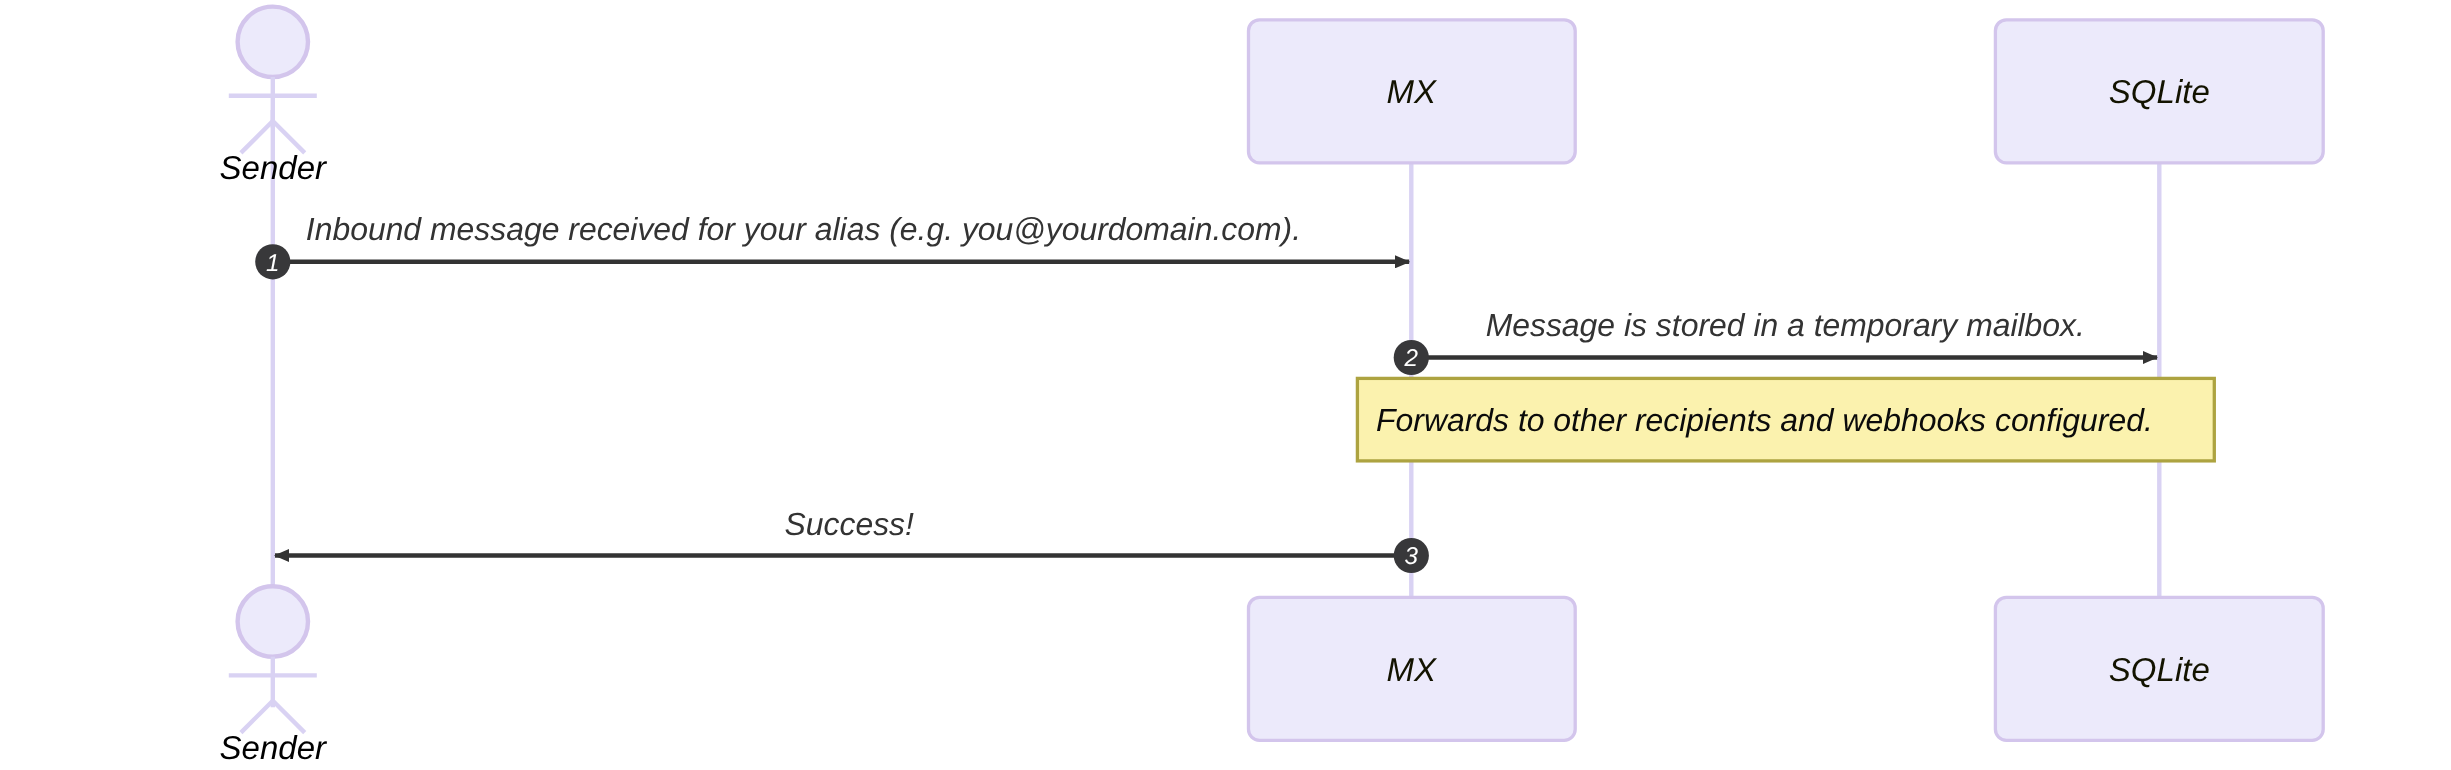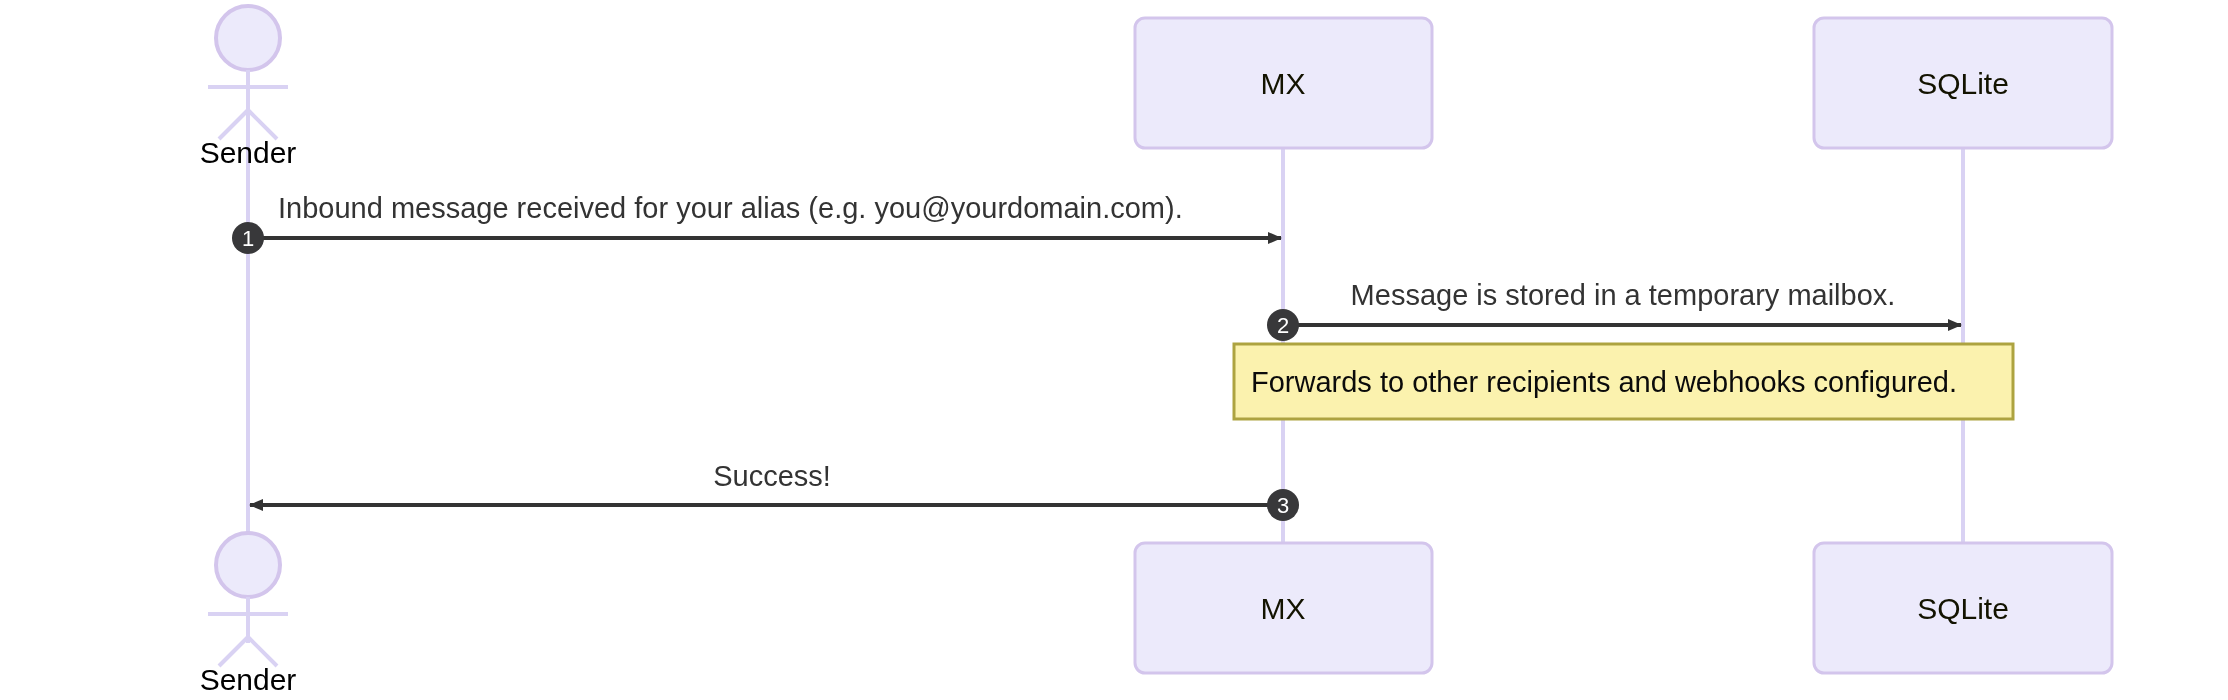--- a/index.html
+++ b/index.html
@@ -10,20 +10,21 @@
   body {
     font-family: "Liberation Sans", sans-serif;
     -webkit-font-smoothing: antialiased;
   }
   #diagram-root {
     position: relative;
     width: 2228px;
     height: 700px;
     background: #ffffff;
     overflow: hidden;
+    font-style: italic;
   }
   #seq-svg {
     position: absolute;
     top: 0;
     left: 0;
     width: 2228px;
     height: 700px;
     display: block;
   }
   .participant-label {

